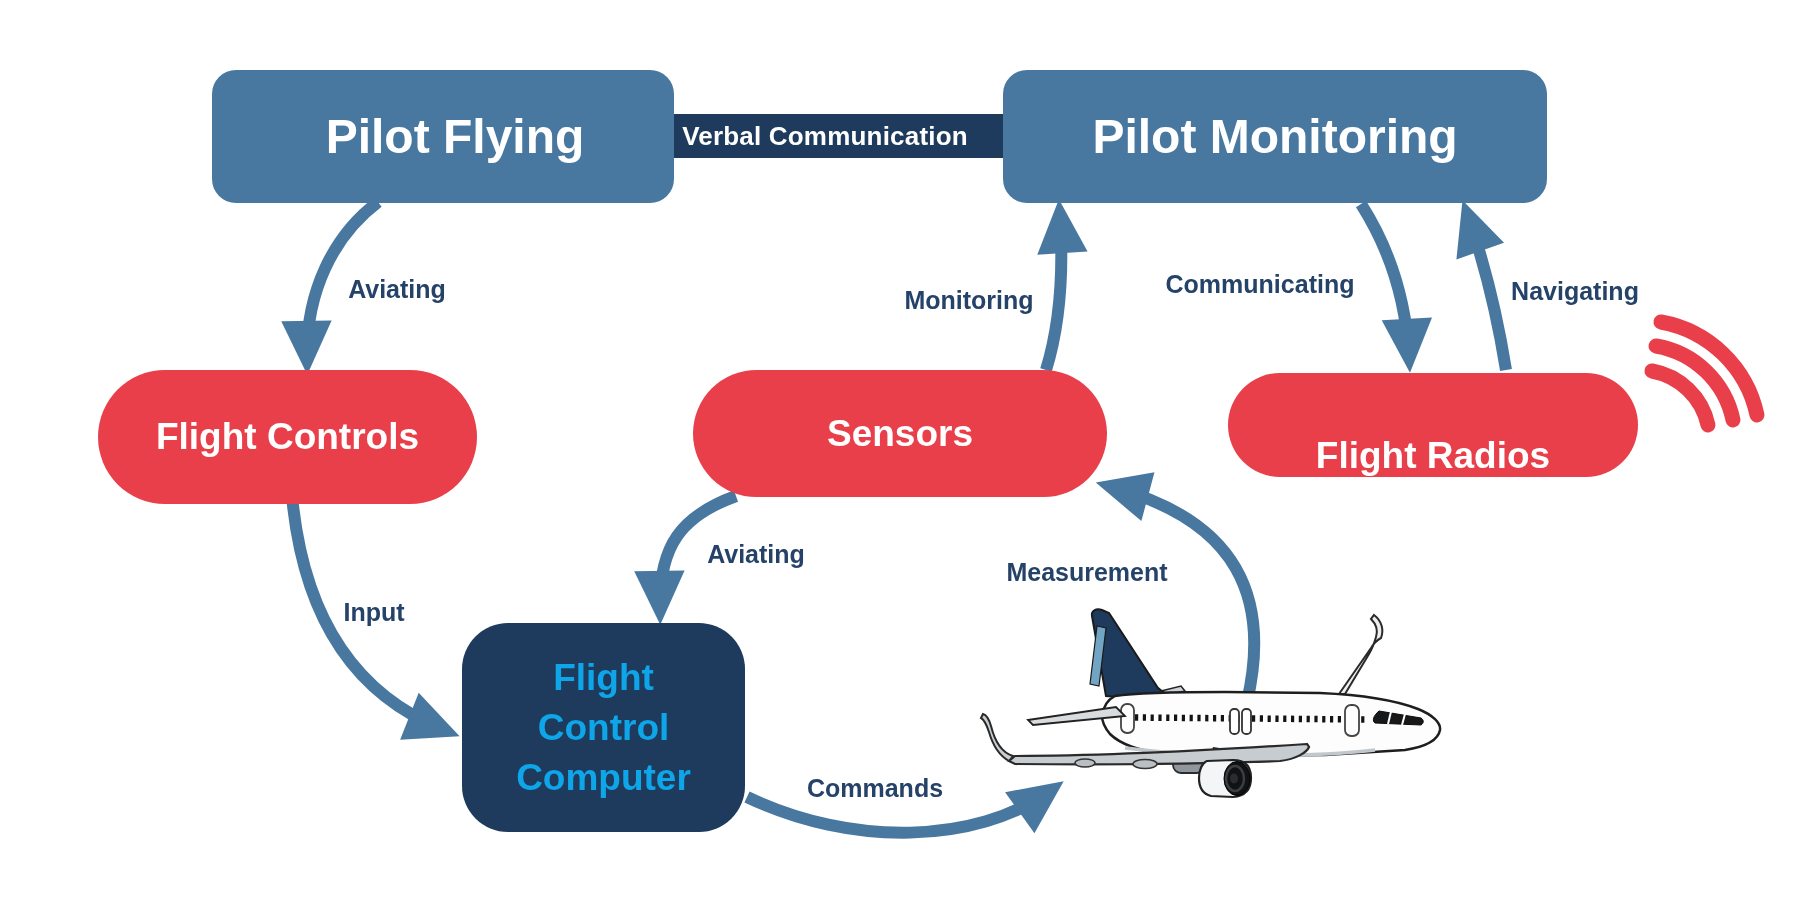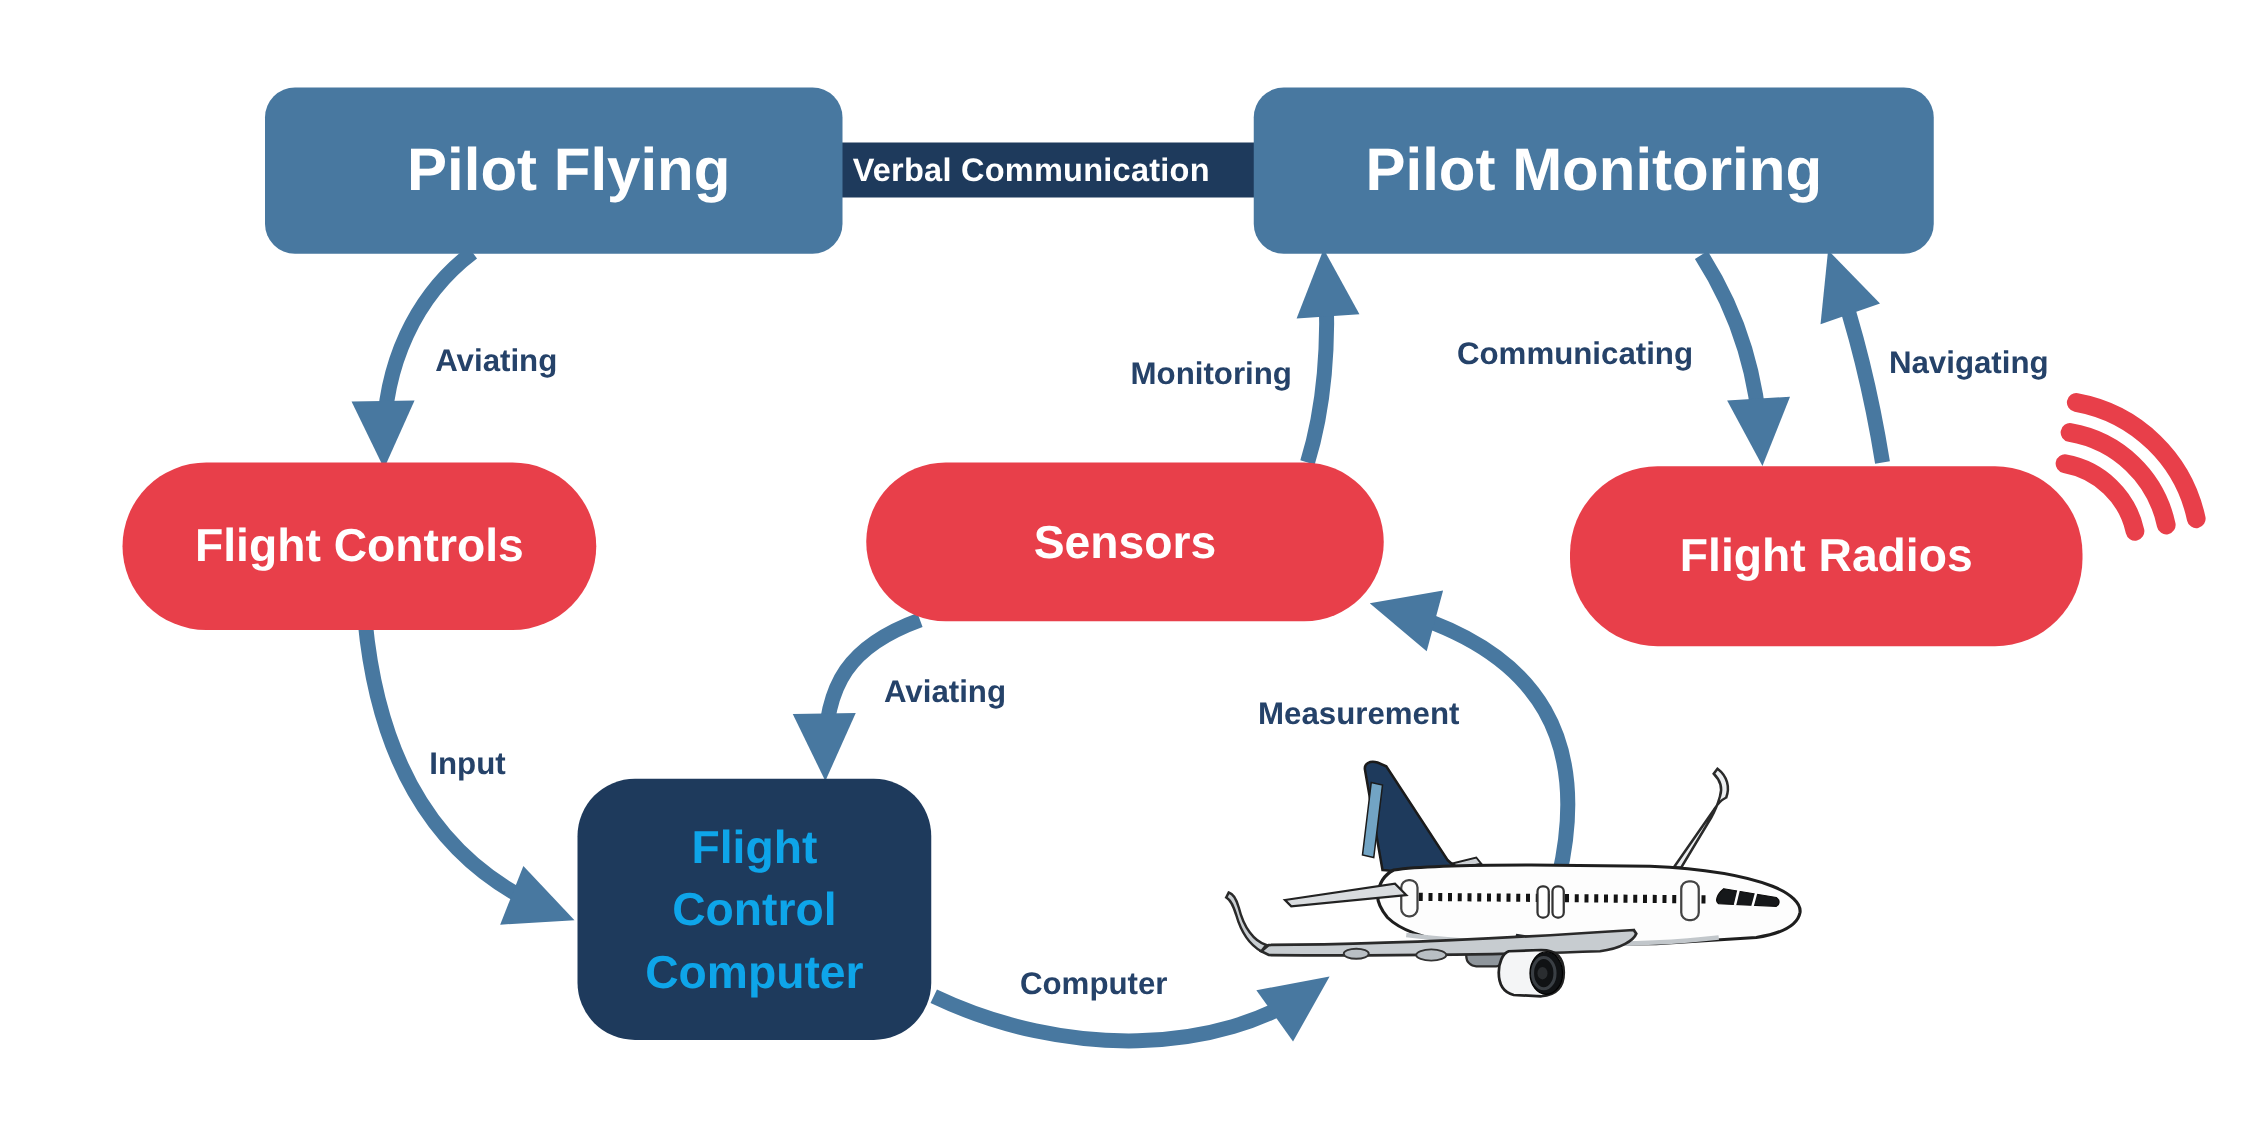--- a/index.html
+++ b/index.html
@@ -13,21 +13,21 @@
 
   .bigbox{position:absolute;background:#4878a0;border-radius:24px;display:flex;align-items:center;
           justify-content:center;color:#fff;font-size:48px;font-weight:bold;z-index:2;}
   .pilot-flying{left:212px;top:70px;width:438px;height:133px;padding-left:24px;}
   .pilot-monitoring{left:1003px;top:70px;width:544px;height:133px;}
 
   .pill{position:absolute;background:#e83f4a;border-radius:70px;display:flex;align-items:center;
         justify-content:center;color:#fff;font-size:37px;font-weight:bold;z-index:2;}
   .flight-controls{left:98px;top:370px;width:379px;height:134px;}
   .sensors{left:693px;top:370px;width:414px;height:127px;}
-  .flight-radios{left:1256px;top:373px;width:410px;height:144px;}
+  .flight-radios{left:1228px;top:373px;width:410px;height:104px;align-items:flex-end;}
 
   .fcc{position:absolute;left:462px;top:623px;width:283px;height:209px;background:#1e3a5c;
        border-radius:46px;display:flex;align-items:center;justify-content:center;z-index:2;}
   .fcc span{display:block;width:212px;text-align:center;color:#0ea5e9;font-size:37px;font-weight:bold;line-height:50px;}
 
   .albl{position:absolute;transform:translate(-50%,-50%);color:#254269;font-size:25px;
         font-weight:bold;white-space:nowrap;z-index:4;}
 
   .radio-icon{position:absolute;left:1600px;top:290px;z-index:2;}
   .plane{position:absolute;left:975px;top:604px;z-index:3;}
@@ -76,21 +76,21 @@
     <span>Flight Radios</span>
   </div>
 
   <div class="fcc">
     <span>Flight Control Computer</span>
   </div>
 
   <div class="albl" style="left:397px;top:289px">Aviating</div>
   <div class="albl" style="left:374px;top:612px">Input</div>
   <div class="albl" style="left:756px;top:554px">Aviating</div>
-  <div class="albl" style="left:875px;top:788px">Computer</div>
+  <div class="albl" style="left:875px;top:788px">Commands</div>
   <div class="albl" style="left:1087px;top:572px">Measurement</div>
   <div class="albl" style="left:969px;top:300px">Monitoring</div>
   <div class="albl" style="left:1260px;top:284px">Communicating</div>
   <div class="albl" style="left:1575px;top:291px">Navigating</div>
 
   <svg class="radio-icon" width="180" height="160" viewBox="0 0 180 160">
     <g fill="none" stroke="#e83f4a" stroke-width="15" stroke-linecap="round">
       <path d="M52 81 A70 70 0 0 1 108 135"></path>
       <path d="M56 56 A95 95 0 0 1 133 130"></path>
       <path d="M61 32 A120 120 0 0 1 157 125"></path>

